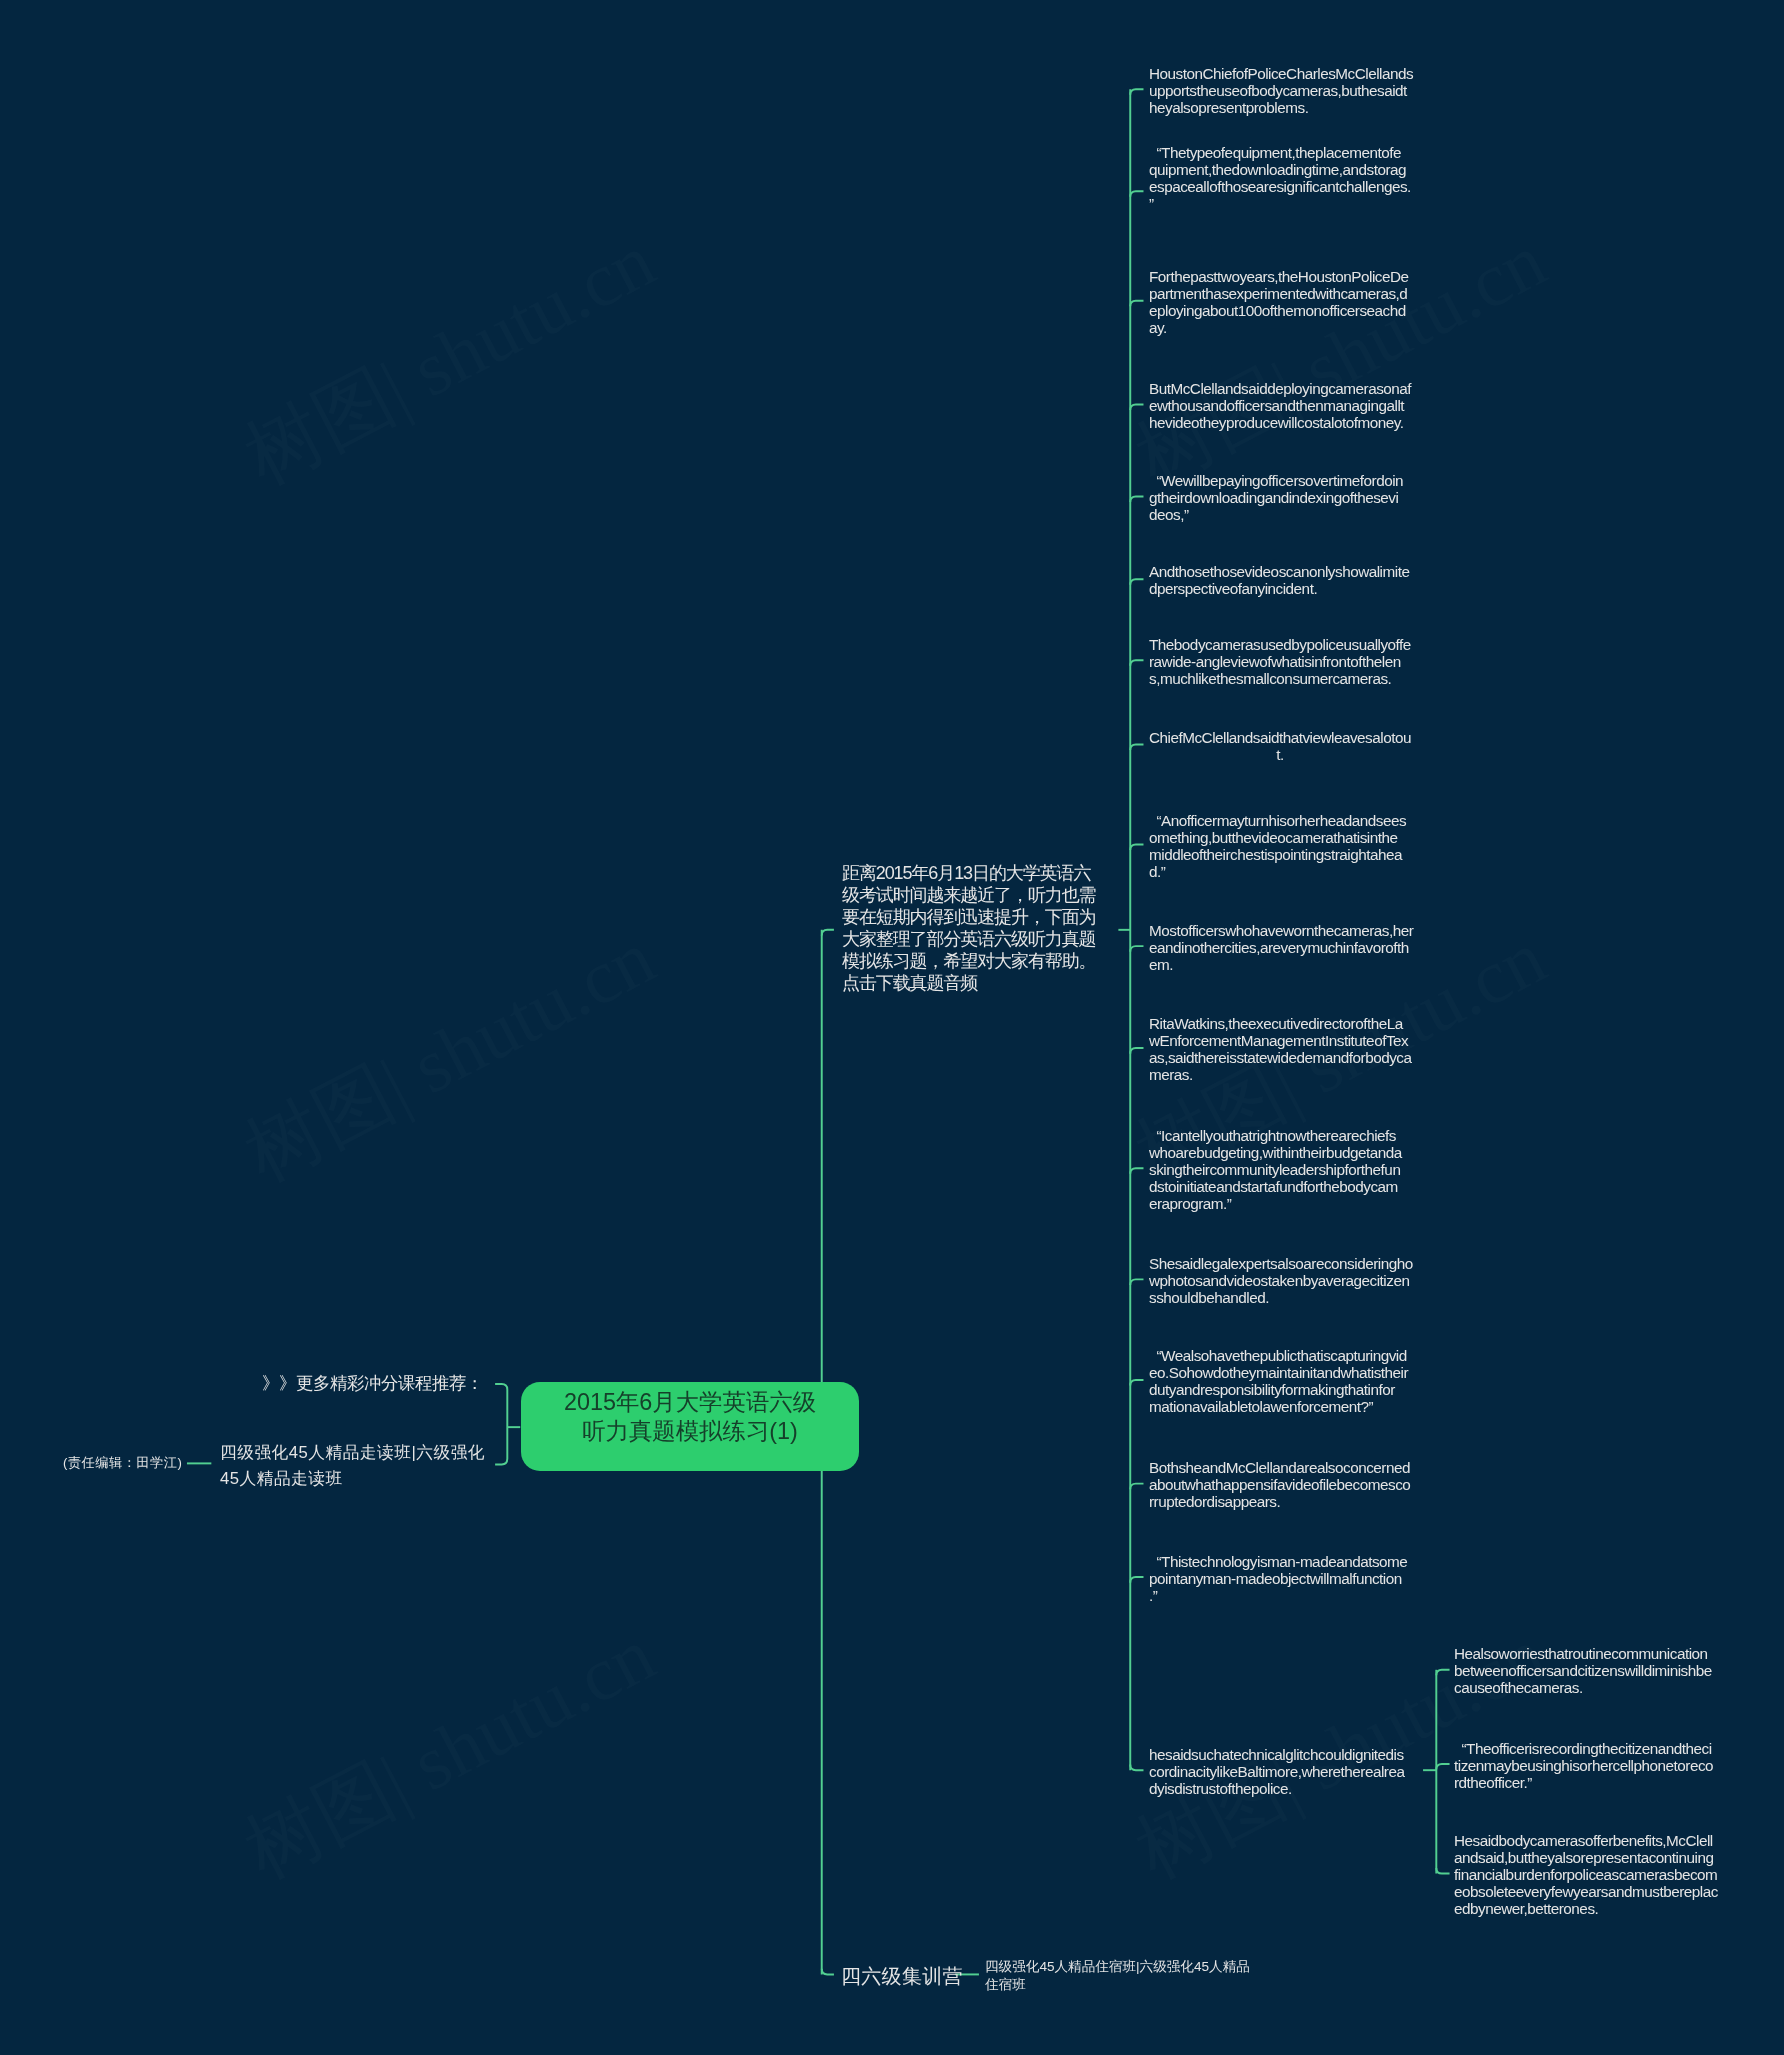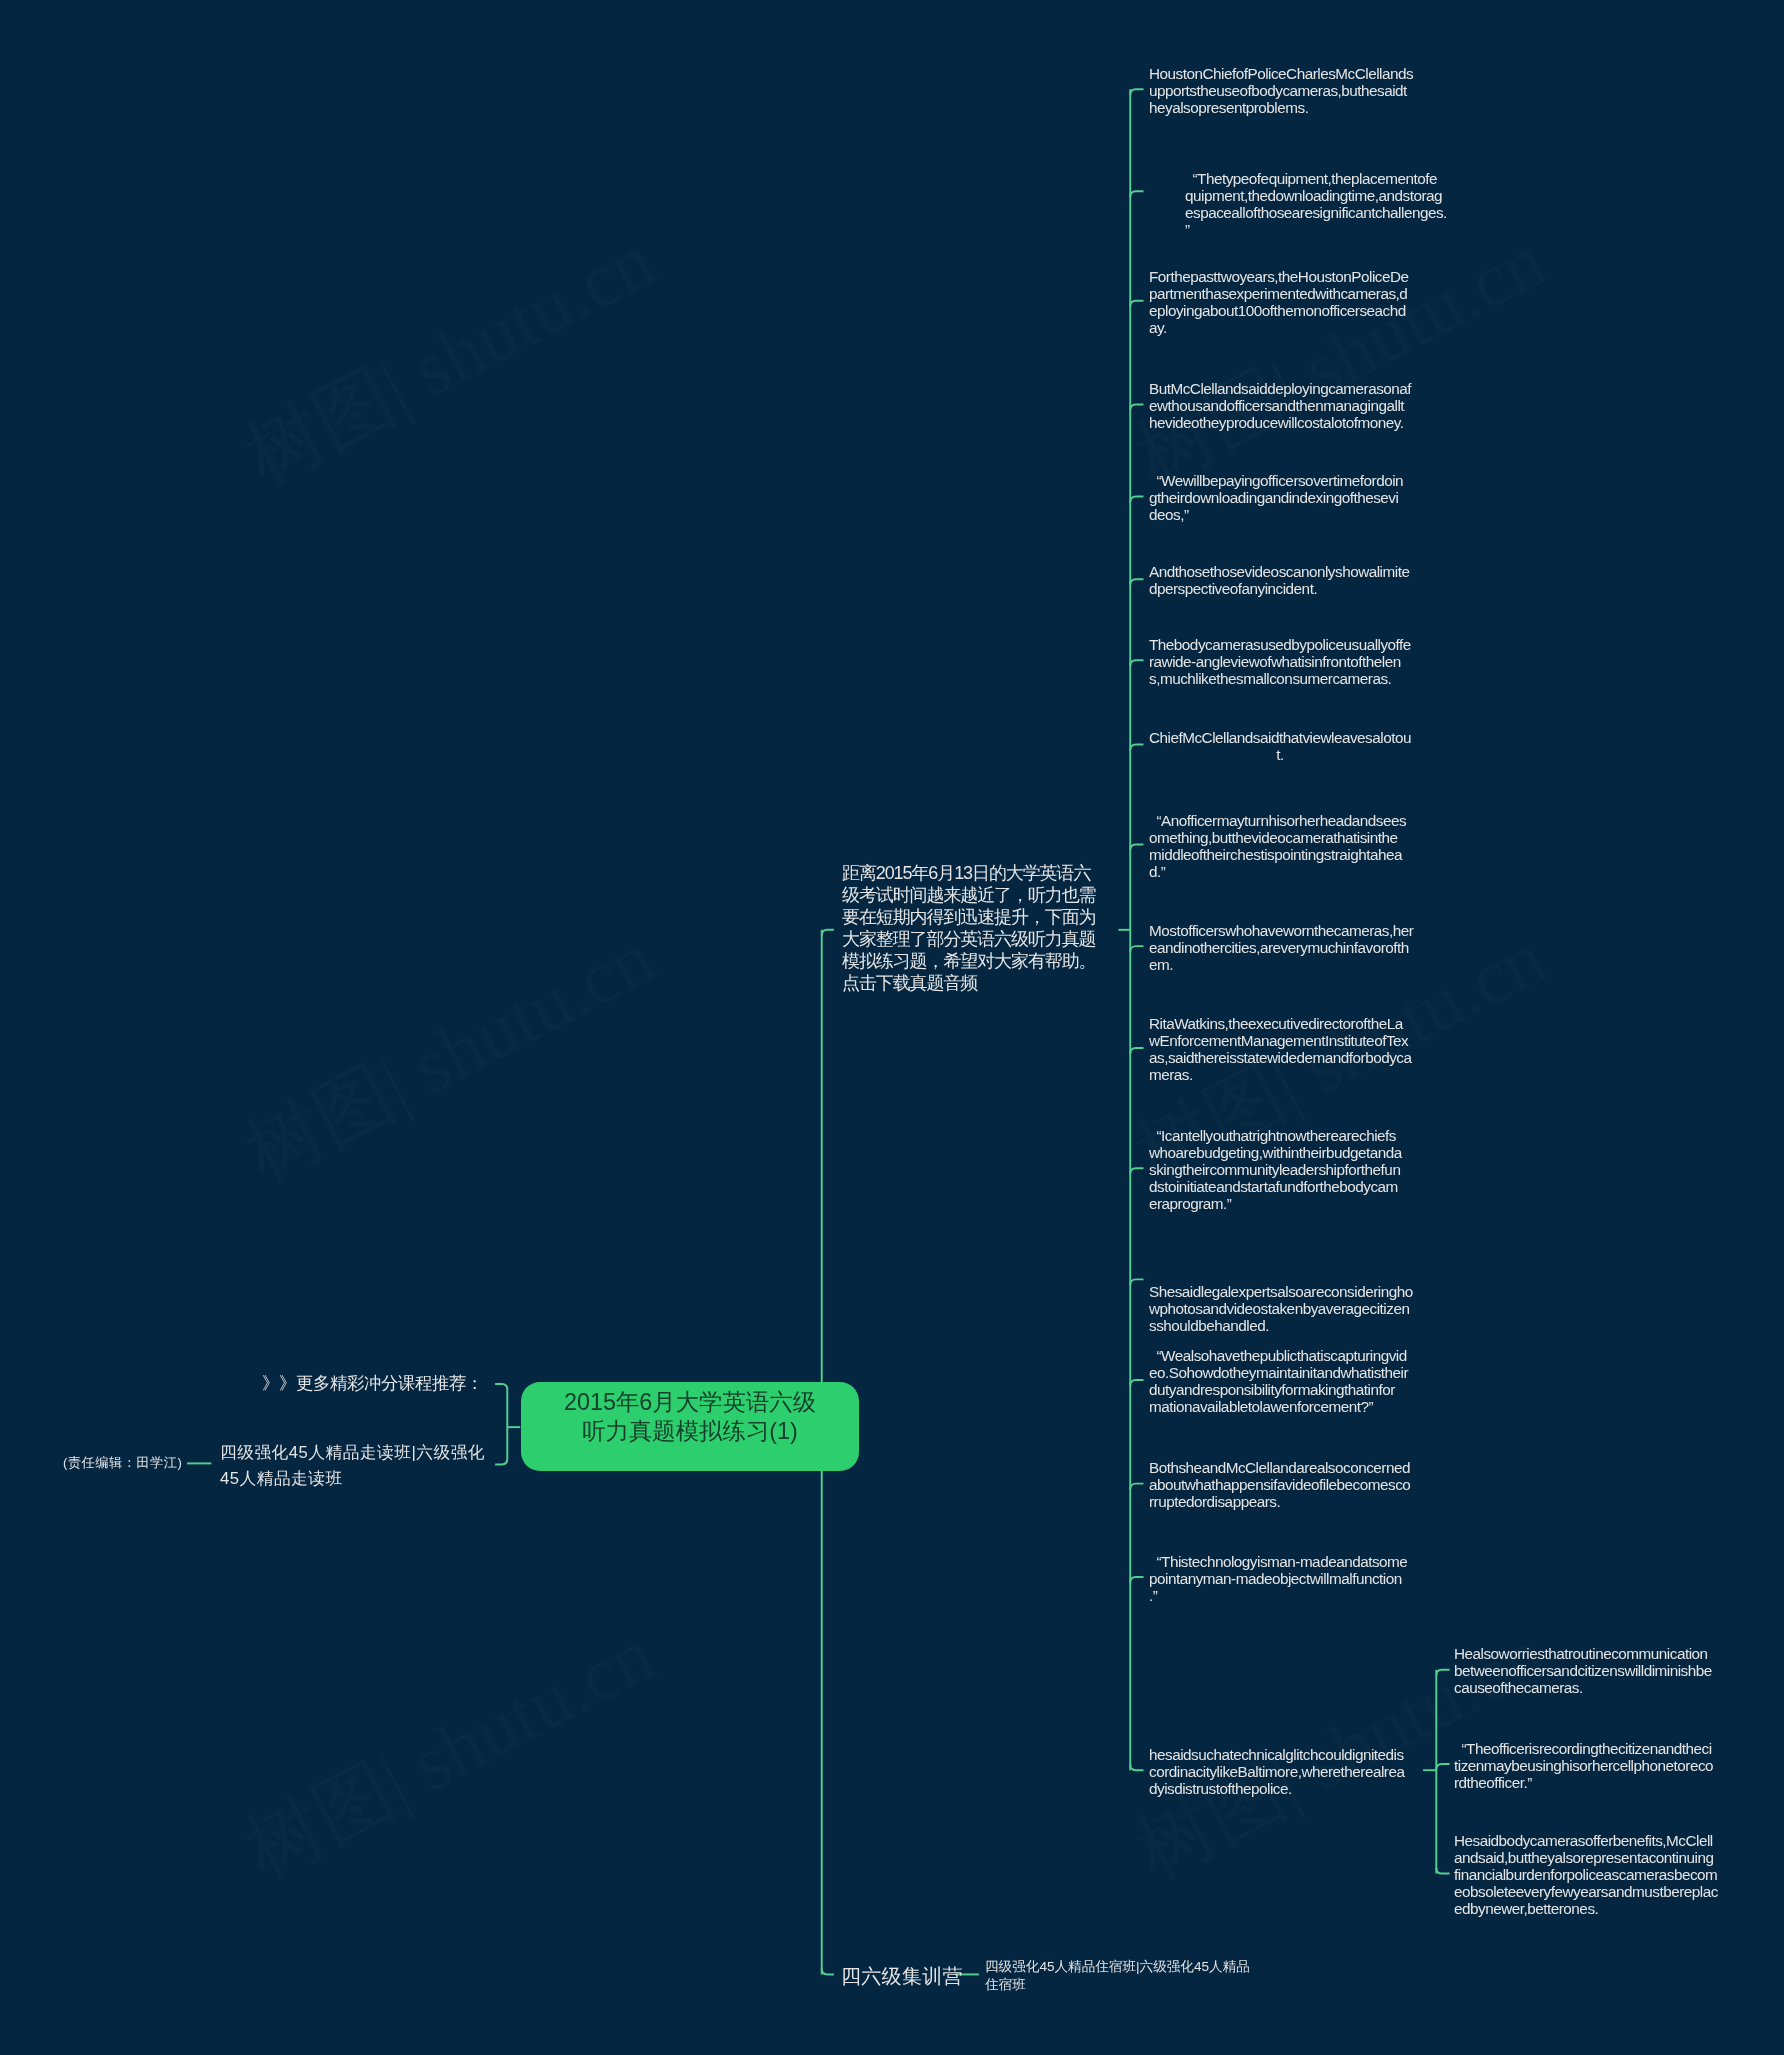--- a/index.html
+++ b/index.html
@@ -92,21 +92,21 @@
       <div class="ln">要在短期内得到迅速提升，下面为</div>
       <div class="ln">大家整理了部分英语六级听力真题</div>
       <div class="ln">模拟练习题，希望对大家有帮助。</div>
       <div class="ln">点击下载真题音频</div>
     </div>
   <div class="node en" style="left:1149px;top:65px;font-size:15.3px;line-height:17px;">
       <div class="ln">HoustonChiefofPoliceCharlesMcClellands</div>
       <div class="ln">upportstheuseofbodycameras,buthesaidt</div>
       <div class="ln">heyalsopresentproblems.</div>
     </div>
-  <div class="node en" style="left:1149px;top:170px;font-size:15.3px;line-height:17px;margin-left:36px;">
+  <div class="node en" style="left:1149px;top:144px;font-size:15.3px;line-height:17px;">
       <div class="ln">  “Thetypeofequipment,theplacementofe</div>
       <div class="ln">quipment,thedownloadingtime,andstorag</div>
       <div class="ln">espaceallofthosearesignificantchallenges.</div>
       <div class="ln">”</div>
     </div>
   <div class="node en" style="left:1149px;top:268px;font-size:15.3px;line-height:17px;">
       <div class="ln">Forthepasttwoyears,theHoustonPoliceDe</div>
       <div class="ln">partmenthasexperimentedwithcameras,d</div>
       <div class="ln">eployingabout100ofthemonofficerseachd</div>
       <div class="ln">ay.</div>
@@ -151,21 +151,21 @@
       <div class="ln">as,saidthereisstatewidedemandforbodyca</div>
       <div class="ln">meras.</div>
     </div>
   <div class="node en" style="left:1149px;top:1127px;font-size:15.3px;line-height:17px;">
       <div class="ln">  “Icantellyouthatrightnowtherearechiefs</div>
       <div class="ln">whoarebudgeting,withintheirbudgetanda</div>
       <div class="ln">skingtheircommunityleadershipforthefun</div>
       <div class="ln">dstoinitiateandstartafundforthebodycam</div>
       <div class="ln">eraprogram.”</div>
     </div>
-  <div class="node en" style="left:1149px;top:1255px;font-size:15.3px;line-height:17px;margin-top:28px;">
+  <div class="node en" style="left:1149px;top:1255px;font-size:15.3px;line-height:17px;">
       <div class="ln">Shesaidlegalexpertsalsoareconsideringho</div>
       <div class="ln">wphotosandvideostakenbyaveragecitizen</div>
       <div class="ln">sshouldbehandled.</div>
     </div>
   <div class="node en" style="left:1149px;top:1347px;font-size:15.3px;line-height:17px;">
       <div class="ln">  “Wealsohavethepublicthatiscapturingvid</div>
       <div class="ln">eo.Sohowdotheymaintainitandwhatistheir</div>
       <div class="ln">dutyandresponsibilityformakingthatinfor</div>
       <div class="ln">mationavailabletolawenforcement?”</div>
     </div>

